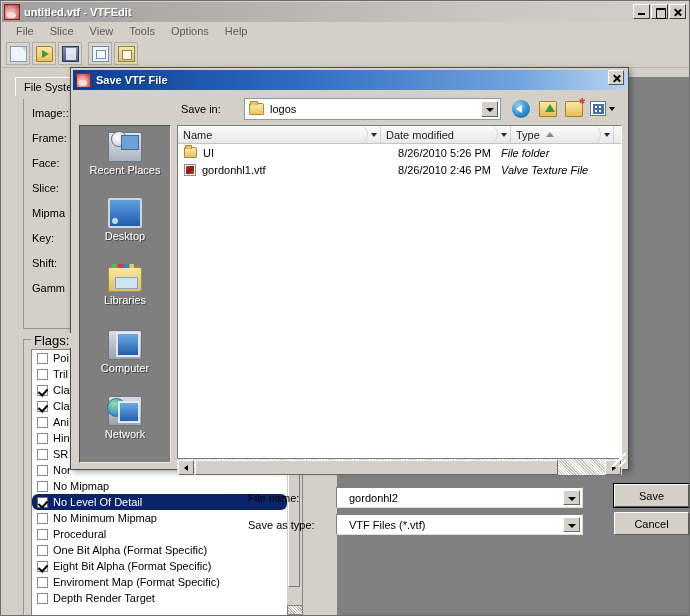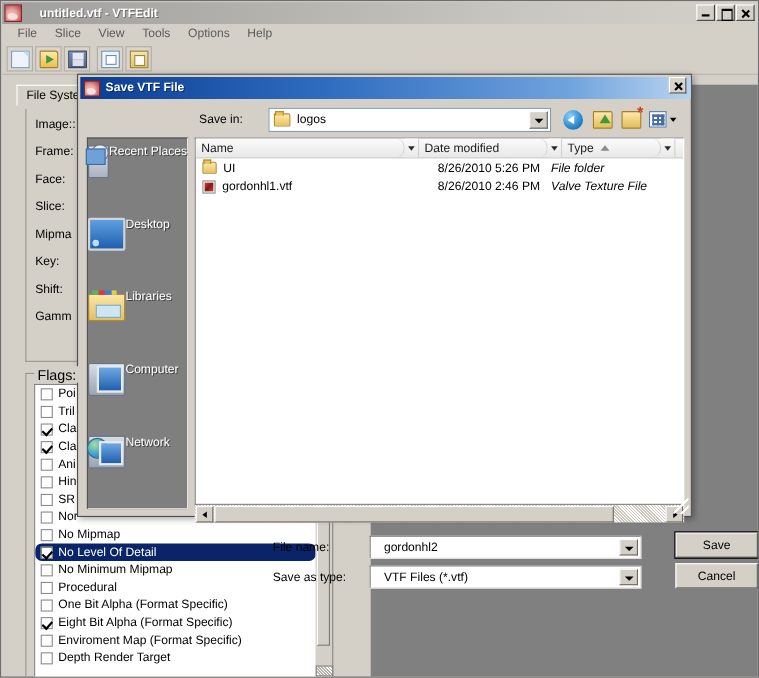--- a/index.html
+++ b/index.html
@@ -21,21 +21,20 @@
     overflow: hidden;
   }
 
   
   #app-titlebar {
     position: absolute; left: 1px; top: 1px;
     width: 688px; height: 20px;
     background: linear-gradient(to right, #9f9f9f 0%, #b4b2ad 35%, #c9c7c2 70%, #d4d0c8 100%);
     display: flex; align-items: center;
     padding-left: 2px;
-    gap: 12px;
   }
   #app-icon {
     width: 16px; height: 16px;
     background:
       radial-gradient(circle at 40% 60%, #f2c6c6 0%, #e5a2a2 40%, #b03030 100%);
     border: 1px solid #8a2020;
     position: relative;
     flex: 0 0 auto;
   }
   #app-icon:after {
@@ -400,21 +399,21 @@
   #placesbar {
     position: absolute; left: 8px; top: 57px;
     width: 92px; height: 338px;
     background: #7f7f7f;
     border-top: 1px solid #545454; border-left: 1px solid #545454;
     border-right: 1px solid #e9e7e2; border-bottom: 1px solid #e9e7e2;
     padding-top: 6px;
   }
   .place {
     height: 64px;
-    display: flex; flex-direction: row; justify-content: flex-start;
+    display: flex; flex-direction: column; align-items: center; justify-content: flex-start;
     margin-bottom: 2px;
   }
   .place-icon { width: 34px; height: 30px; position: relative; margin-bottom: 2px; }
   .place-label {
     font-size: 11px; color: #ffffff; text-shadow: 1px 1px 0 rgba(0,0,0,0.5);
     white-space: nowrap;
   }
   .pi-recent {
     background: linear-gradient(#e2e6ec,#a9b2bf);
     border: 1px solid #6c7585;

